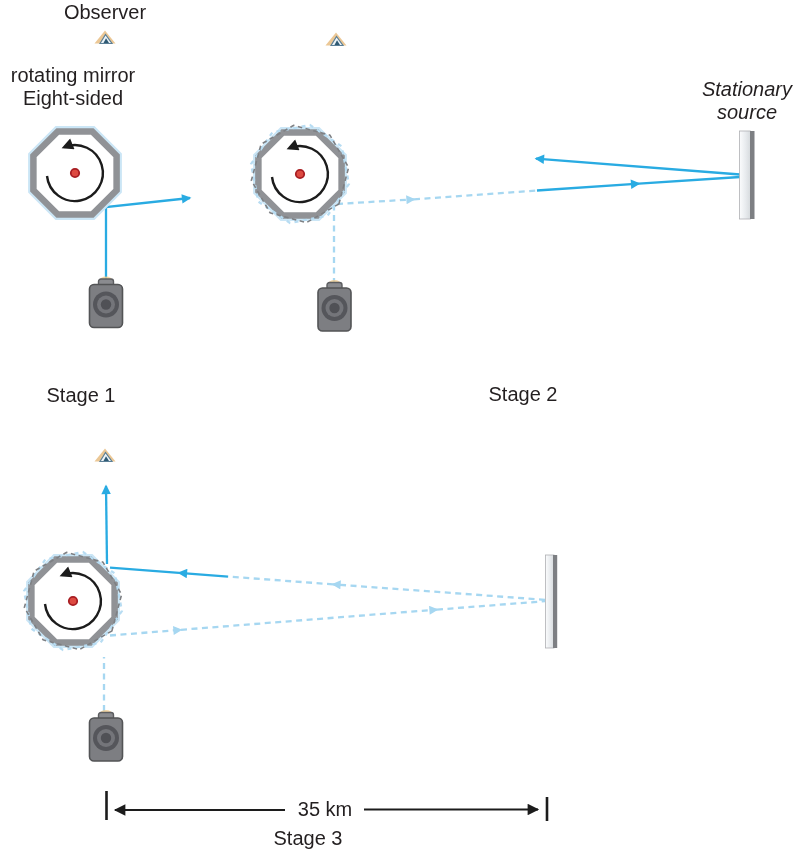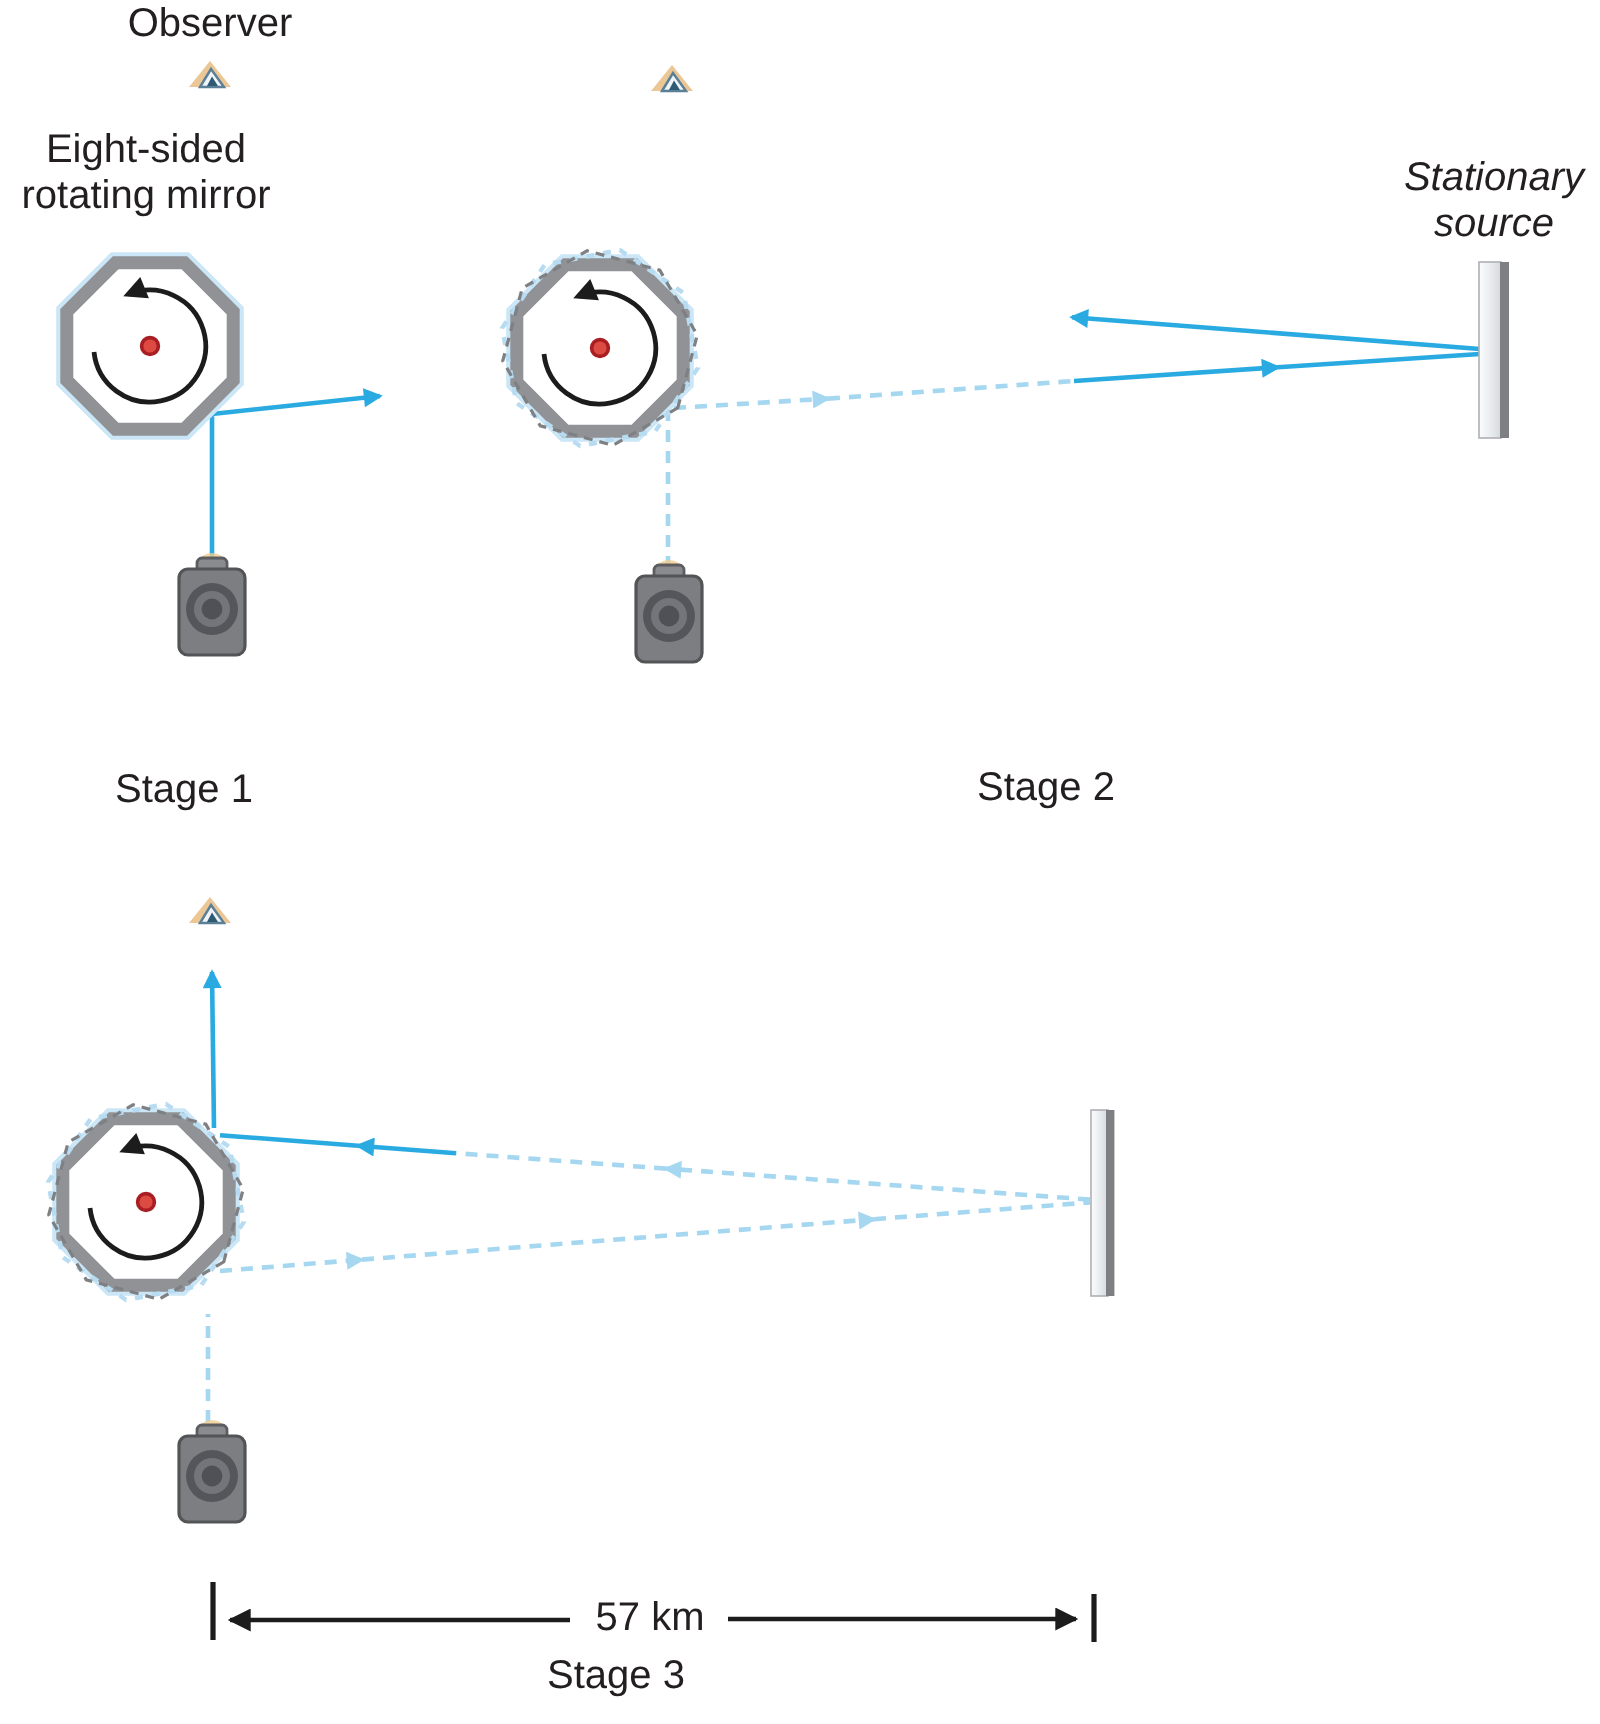--- a/index.html
+++ b/index.html
@@ -140,28 +140,28 @@
       <line class="tick" x1="106.5" y1="791" x2="106.5" y2="820"></line>
       <line class="tick" x1="547" y1="797" x2="547" y2="821"></line>
       <path class="dim" d="M285,810 L115,810" marker-end="url(#m-blk)"></path>
       <path class="dim" d="M364,809.5 L538,809.5" marker-end="url(#m-blk)"></path>
     </g>
   </svg>
 
   <div class="lbl" style="left:105px;top:1px;">Observer</div>
 
   <div class="lbl" style="left:73px;top:64px;">
+    <span style="display:block;">rotating mirror</span>
     <span style="display:block;">Eight-sided</span>
-    <span style="display:block;">rotating mirror</span>
   </div>
 
 
   <div class="lbl" style="left:747px;top:78px;font-style:italic;">
     <span style="display:block;">Stationary</span>
     <span style="display:block;">source</span>
   </div>
 
-  <div class="lbl" style="left:92px;top:384px;">Stage 1</div>
+  <div class="lbl" style="left:81px;top:384px;">Stage 1</div>
   <div class="lbl" style="left:507px;top:383px;margin-left:16px;">Stage 2</div>
-  <div class="lbl" style="left:325px;top:798px;">57 km</div>
+  <div class="lbl" style="left:325px;top:798px;">35 km</div>
   <div class="lbl" style="left:308px;top:827px;">Stage 3</div>
 
 </div>
 
 </body></html>

